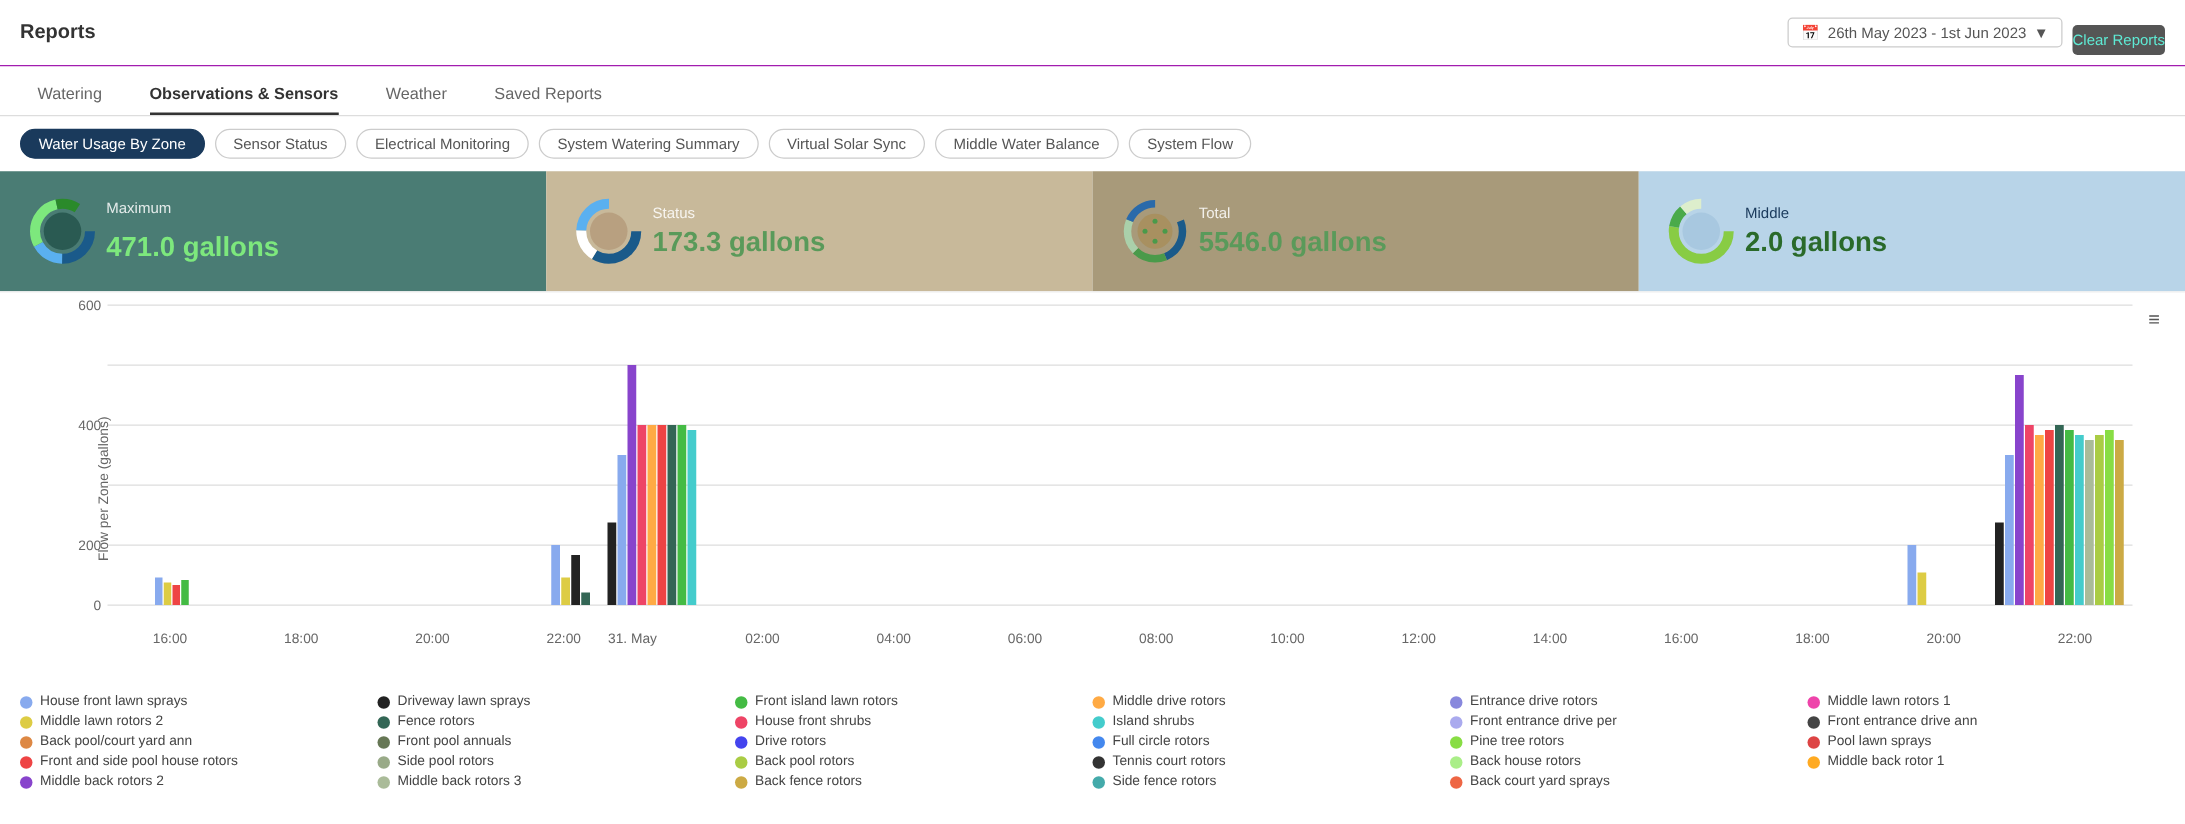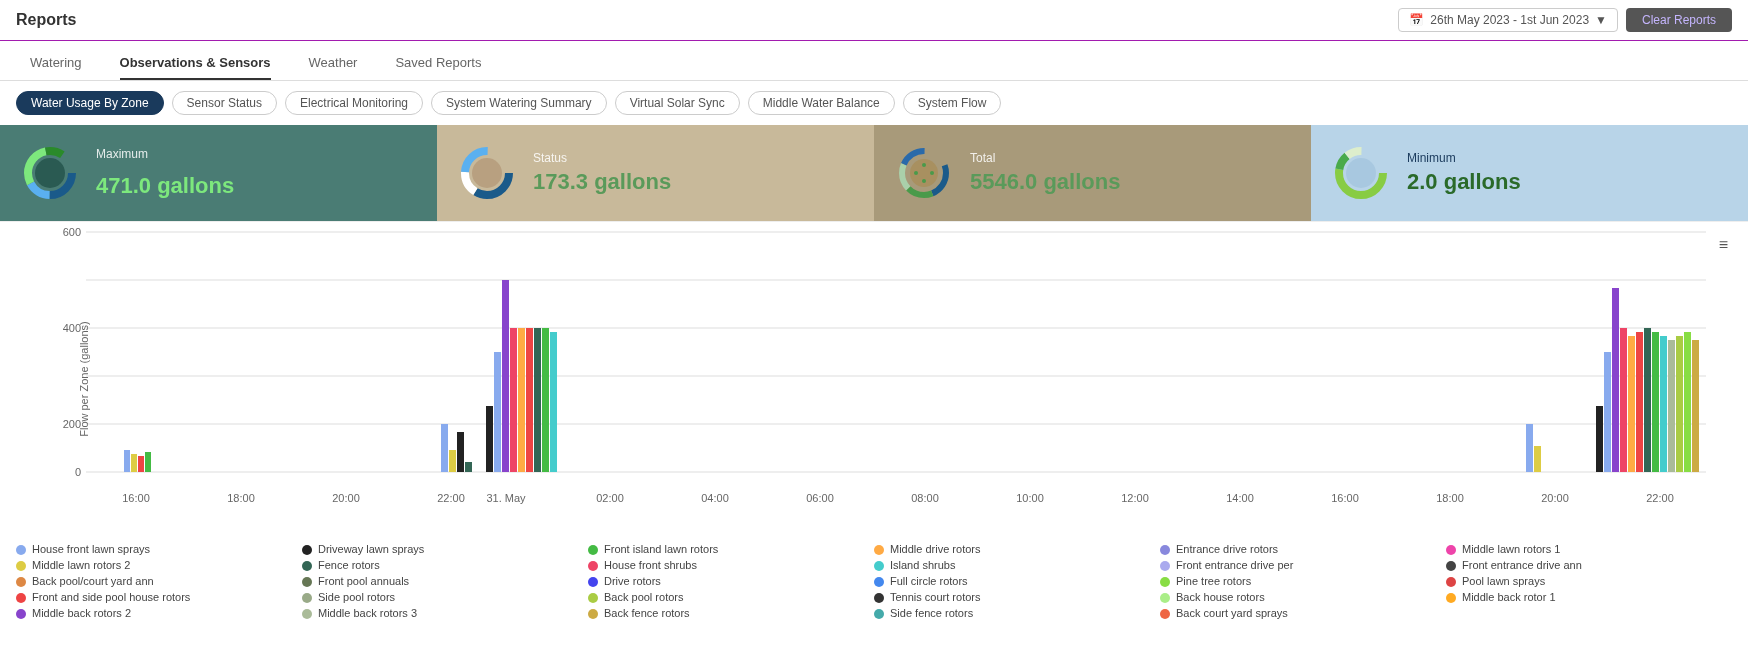--- a/index.html
+++ b/index.html
@@ -3,35 +3,35 @@
   <meta charset="utf-8">
   <style>
     * { box-sizing: border-box; margin: 0; padding: 0; }
     body { font-family: Arial, sans-serif; font-size: 13px; background: #fff; color: #333; width: 1748px; }
 
     
     .header { display: flex; align-items: center; justify-content: space-between; padding: 8px 16px; border-bottom: 1px solid #a21caf; }
     .header-title { font-size: 16px; font-weight: bold; color: #333; }
     .header-right { display: flex; align-items: center; gap: 8px; }
     .date-range { display: flex; align-items: center; gap: 6px; border: 1px solid #ccc; border-radius: 4px; padding: 4px 10px; font-size: 12px; color: #555; background: #fff; cursor: pointer; }
-    .clear-btn { background: #555; color: #c4b5fd; border: none; border-radius: 4px; padding: 5px 16px; font-size: 12px; cursor: pointer; }
+    .clear-btn { background: #555; color: #5eead4; border: none; border-radius: 4px; padding: 5px 0; font-size: 12px; cursor: pointer; margin-top: 12px; }
 
     
     .nav-tabs { display: flex; gap: 24px; padding: 10px 16px 0; border-bottom: 1px solid #ddd; }
     .nav-tab { padding: 4px 0 8px; font-size: 13px; color: #666; cursor: pointer; border-bottom: 2px solid transparent; margin-left: 14px; }
     .nav-tab.active { color: #333; border-bottom: 2px solid #333; font-weight: 600; }
 
     
     .sub-tabs { display: flex; gap: 8px; padding: 10px 16px; flex-wrap: wrap; }
     .sub-tab { padding: 4px 14px; border-radius: 20px; border: 1px solid #ccc; font-size: 12px; color: #555; cursor: pointer; background: #fff; }
     .sub-tab.active { background: #1a3a5c; color: #fff; border-color: #1a3a5c; }
 
     
     .cards { display: grid; grid-template-columns: repeat(4, 1fr); gap: 0; }
-    .card { display: flex; align-items: center; gap: 16px; padding: 18px 20px; }
+    .card { display: flex; align-items: center; gap: 5px; padding: 18px 20px; }
     .card-teal { background: #4a7c74; }
     .card-tan { background: #c8b99a; }
     .card-khaki { background: #a89a7a; }
     .card-blue { background: #b8d4e8; }
     .card-label { font-size: 12px; color: rgba(255,255,255,0.85); margin-bottom: 4px; }
     .card-teal .card-label, .card-tan .card-label, .card-khaki .card-label { color: rgba(255,255,255,0.85); }
     .card-blue .card-label { color: #1a3a5c; }
     .card-value { font-size: 22px; font-weight: bold; color: #7de87d; }
     .card-teal .card-value { color: #7de87d; margin-top: 12px; }
     .card-tan .card-value { color: #5a9a5a; }
@@ -135,21 +135,21 @@
   </div>
 
   <div class="card card-blue">
     <svg class="donut" viewBox="0 0 60 60">
       <circle cx="30" cy="30" r="22" fill="none" stroke="#88cc44" stroke-width="8" stroke-dasharray="72.5 103.6" stroke-dashoffset="0"></circle>
       <circle cx="30" cy="30" r="22" fill="none" stroke="#4aaa4a" stroke-width="8" stroke-dasharray="15.5 103.6" stroke-dashoffset="-72.5"></circle>
       <circle cx="30" cy="30" r="22" fill="none" stroke="#ddeecc" stroke-width="8" stroke-dasharray="15.5 103.6" stroke-dashoffset="-88"></circle>
       <circle cx="30" cy="30" r="15" fill="#a8c8e0"></circle>
     </svg>
     <div>
-      <div class="card-label" style="color:#1a3a5c">Minimum</div>
+      <div class="card-label" style="color:#1a3a5c">Middle</div>
       <div class="card-value" style="color:#2a6a2a">2.0 gallons</div>
     </div>
   </div>
 </div>
 
 <div class="chart-container">
   <div class="chart-menu">≡</div>
   <div class="chart-wrapper">
     <div style="position:relative;">
       <span class="y-axis-label">Flow per Zone (gallons)</span>

